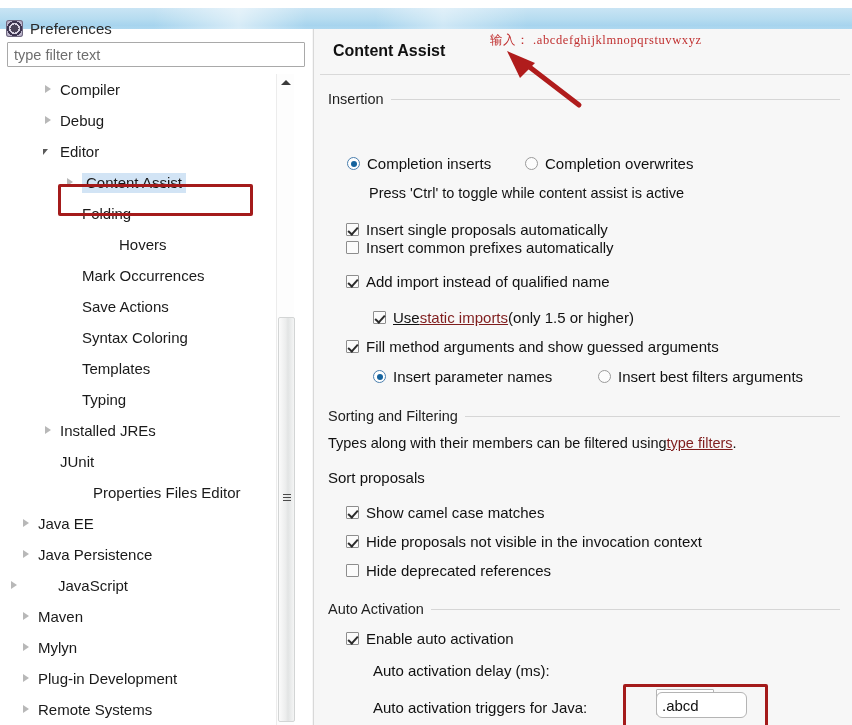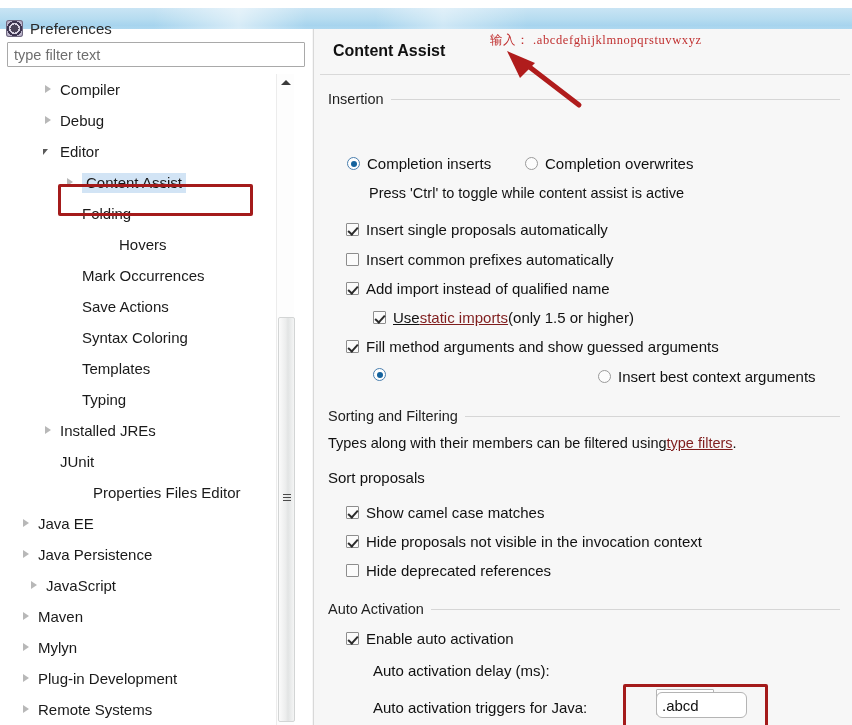--- a/index.html
+++ b/index.html
@@ -232,21 +232,21 @@
             <span class="row-label">Properties Files Editor</span>
           </div>
           <div class="tree-row" style="padding-left: 20px;">
             <span class="arrow closed"></span>
             <span class="row-label">Java EE</span>
           </div>
           <div class="tree-row" style="padding-left: 20px;">
             <span class="arrow closed"></span>
             <span class="row-label">Java Persistence</span>
           </div>
-          <div class="tree-row" style="padding-left: 28px;">
+          <div class="tree-row" style="padding-left: 8px; gap: 32px;">
             <span class="arrow closed"></span>
             <span class="row-label">JavaScript</span>
           </div>
           <div class="tree-row" style="padding-left: 20px;">
             <span class="arrow closed"></span>
             <span class="row-label">Maven</span>
           </div>
           <div class="tree-row" style="padding-left: 20px;">
             <span class="arrow closed"></span>
             <span class="row-label">Mylyn</span>
@@ -291,47 +291,48 @@
         <span class="rb"></span>
         <span>Completion overwrites</span>
       </div>
 
       <div class="row" style="left:49px;top:156px;font-size:14.5px;">Press 'Ctrl' to toggle while content assist is active</div>
 
       <div class="row" style="left:26px;top:192px;">
         <span class="cb checked"></span>
         <span>Insert single proposals automatically</span>
       </div>
-      <div class="row" style="left:26px;top:222px;">
+      <div class="row" style="left:26px;top:210px;">
         <span class="cb"></span>
         <span>Insert common prefixes automatically</span>
       </div>
-      <div class="row" style="left:26px;top:251px;">
+      <div class="row" style="left:26px;top:244px;">
         <span class="cb checked"></span>
         <span>Add import instead of qualified name</span>
       </div>
 
       <div class="row" style="left:53px;top:280px;">
         <span class="cb checked"></span>
         <span class="u">Use </span>
         <span class="link">static imports</span>
         <span> (only 1.5 or higher)</span>
       </div>
 
       <div class="row" style="left:26px;top:309px;">
         <span class="cb checked"></span>
         <span>Fill method arguments and show guessed arguments</span>
       </div>
 
       <div class="row" style="left:53px;top:339px;">
         <span class="rb on"></span>
+        <span>Insert parameter names</span>
       </div>
       <div class="row" style="left:278px;top:339px;">
         <span class="rb"></span>
-        <span>Insert best context arguments</span>
+        <span>Insert best filters arguments</span>
       </div>
 
       <div class="group-head" style="top:379px;">
         <span class="gh-text">Sorting and Filtering</span>
         <span class="gh-line"></span>
       </div>
 
       <div class="row" style="left:8px;top:406px;font-size:14.5px;">
         <span>Types along with their members can be filtered using </span>
         <span class="link">type filters</span>

